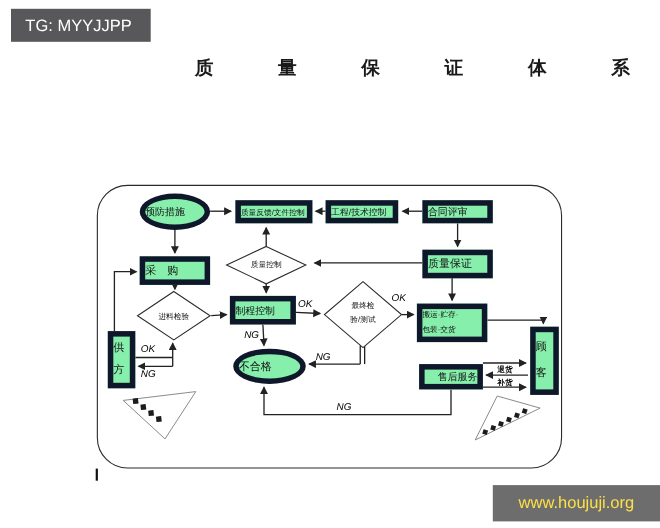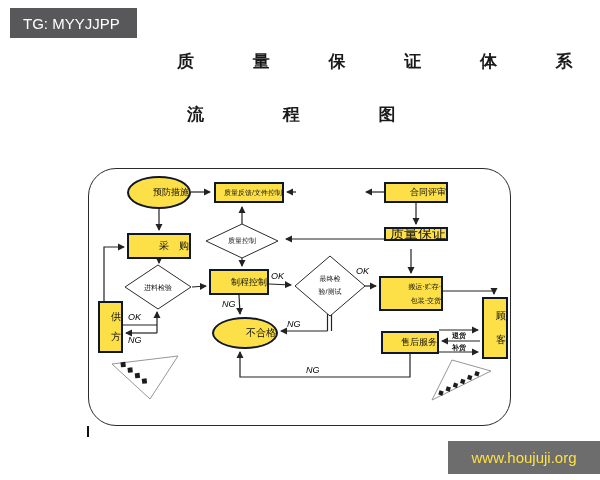--- a/index.html
+++ b/index.html
@@ -6,41 +6,40 @@
   body{font-family:"Liberation Sans","DejaVu Sans",sans-serif;background:#fff;}
   #page{position:relative;width:600px;height:480px;background:#fff;overflow:hidden;}
   .badge{position:absolute;left:10px;top:8px;width:127px;height:30px;background:#58585a;
          color:#fff;font-size:15px;display:flex;align-items:center;padding-left:13px;box-sizing:border-box;}
   .title{position:absolute;color:#1a1a1a;font-weight:bold;font-size:17px;text-align:center;white-space:nowrap;}
   #title1{left:150px;top:50px;width:300px;letter-spacing:27px;text-indent:27px;}
   #title2{left:150px;top:103px;width:230px;letter-spacing:37px;text-indent:37px;}
   .frame{position:absolute;left:88px;top:168px;width:421px;height:256px;
          border:1.4px solid #2b2b2b;border-radius:28px;background:transparent;}
   svg.lines{position:absolute;left:0;top:0;z-index:2;}
-  .node{position:absolute;z-index:3;border:2px solid #0f172a;background:#fde047;color:#111;
-        display:flex;align-items:flex-end;justify-content:center;flex-direction:column;
+  .node{position:absolute;z-index:3;border:5px solid #0f172a;background:#86efac;color:#111;
+        display:flex;align-items:flex-start;justify-content:center;flex-direction:column;
         white-space:nowrap;text-align:center;box-sizing:border-box;overflow:hidden;}
   .ellipse{border-radius:50%;}
   .dlabel{position:absolute;z-index:4;color:#111;text-align:center;white-space:nowrap;}
   .edge{position:absolute;z-index:4;font-weight:normal;font-style:italic;font-size:9px;color:#000;white-space:nowrap;}
   .cn-edge{position:absolute;z-index:4;font-weight:bold;font-size:7px;color:#000;white-space:nowrap;}
   .stamp-marks{position:absolute;z-index:4;color:#1c1c1c;font-weight:bold;letter-spacing:2px;}
   .watermark{position:absolute;left:448px;top:441px;width:152px;height:33px;background:#6d6d6d;
              color:#fde047;font-size:15px;display:flex;align-items:center;justify-content:center;z-index:5;}
   .cursor-mark{position:absolute;left:87px;top:426px;width:2px;height:11px;background:#111;z-index:3;}
 </style>
 </head>
 <body>
 
 <div id="page">
 
   <div class="badge">TG: MYYJJPP</div>
 
   <div class="title" id="title1">质 量 保 证 体 系</div>
-  <div class="title" id="title2">流 程 图</div>
 
   <div class="frame"></div>
   <div class="cursor-mark"></div>
 
   <svg class="lines" width="600" height="480" viewBox="0 0 600 480">
     <defs>
       <marker id="arr" markerWidth="8" markerHeight="8" refX="5.2" refY="3" orient="auto">
         <path d="M0,0 L6,3 L0,6 z" fill="#222"></path>
       </marker>
     </defs>
@@ -81,32 +80,35 @@
   </svg>
 
   <div class="node ellipse" style="left:127px;top:176px;width:64px;height:33px;font-size:9px;">
     <span>预防措施</span>
   </div>
 
   <div class="node" style="left:214px;top:182px;width:70px;height:21px;font-size:7px;">
     <span>质量反馈/文件控制</span>
   </div>
 
+  <div class="node" style="left:296px;top:182px;width:66px;height:21px;font-size:8px;">
+    <span>工程/技术控制</span>
+  </div>
 
   <div class="node" style="left:384px;top:182px;width:64px;height:21px;font-size:9px;">
     <span>合同评审</span>
   </div>
 
   <div class="node" style="left:127px;top:233px;width:64px;height:26px;font-size:10px;">
     <span>采　购</span>
   </div>
 
   <div class="dlabel" style="left:214px;top:236px;width:56px;font-size:7px;">质量控制</div>
 
-  <div class="node" style="left:384px;top:227px;width:64px;height:14px;font-size:14px;">
+  <div class="node" style="left:384px;top:227px;width:64px;height:26px;font-size:10px;">
     <span>质量保证</span>
   </div>
 
   <div class="dlabel" style="left:130px;top:283px;width:56px;font-size:7px;">进料检验</div>
 
   <div class="node" style="left:209px;top:269px;width:60px;height:26px;font-size:9px;">
     <span>制程控制</span>
   </div>
 
   <div class="dlabel" style="left:302px;top:272px;width:56px;font-size:7px;line-height:1.9;">

